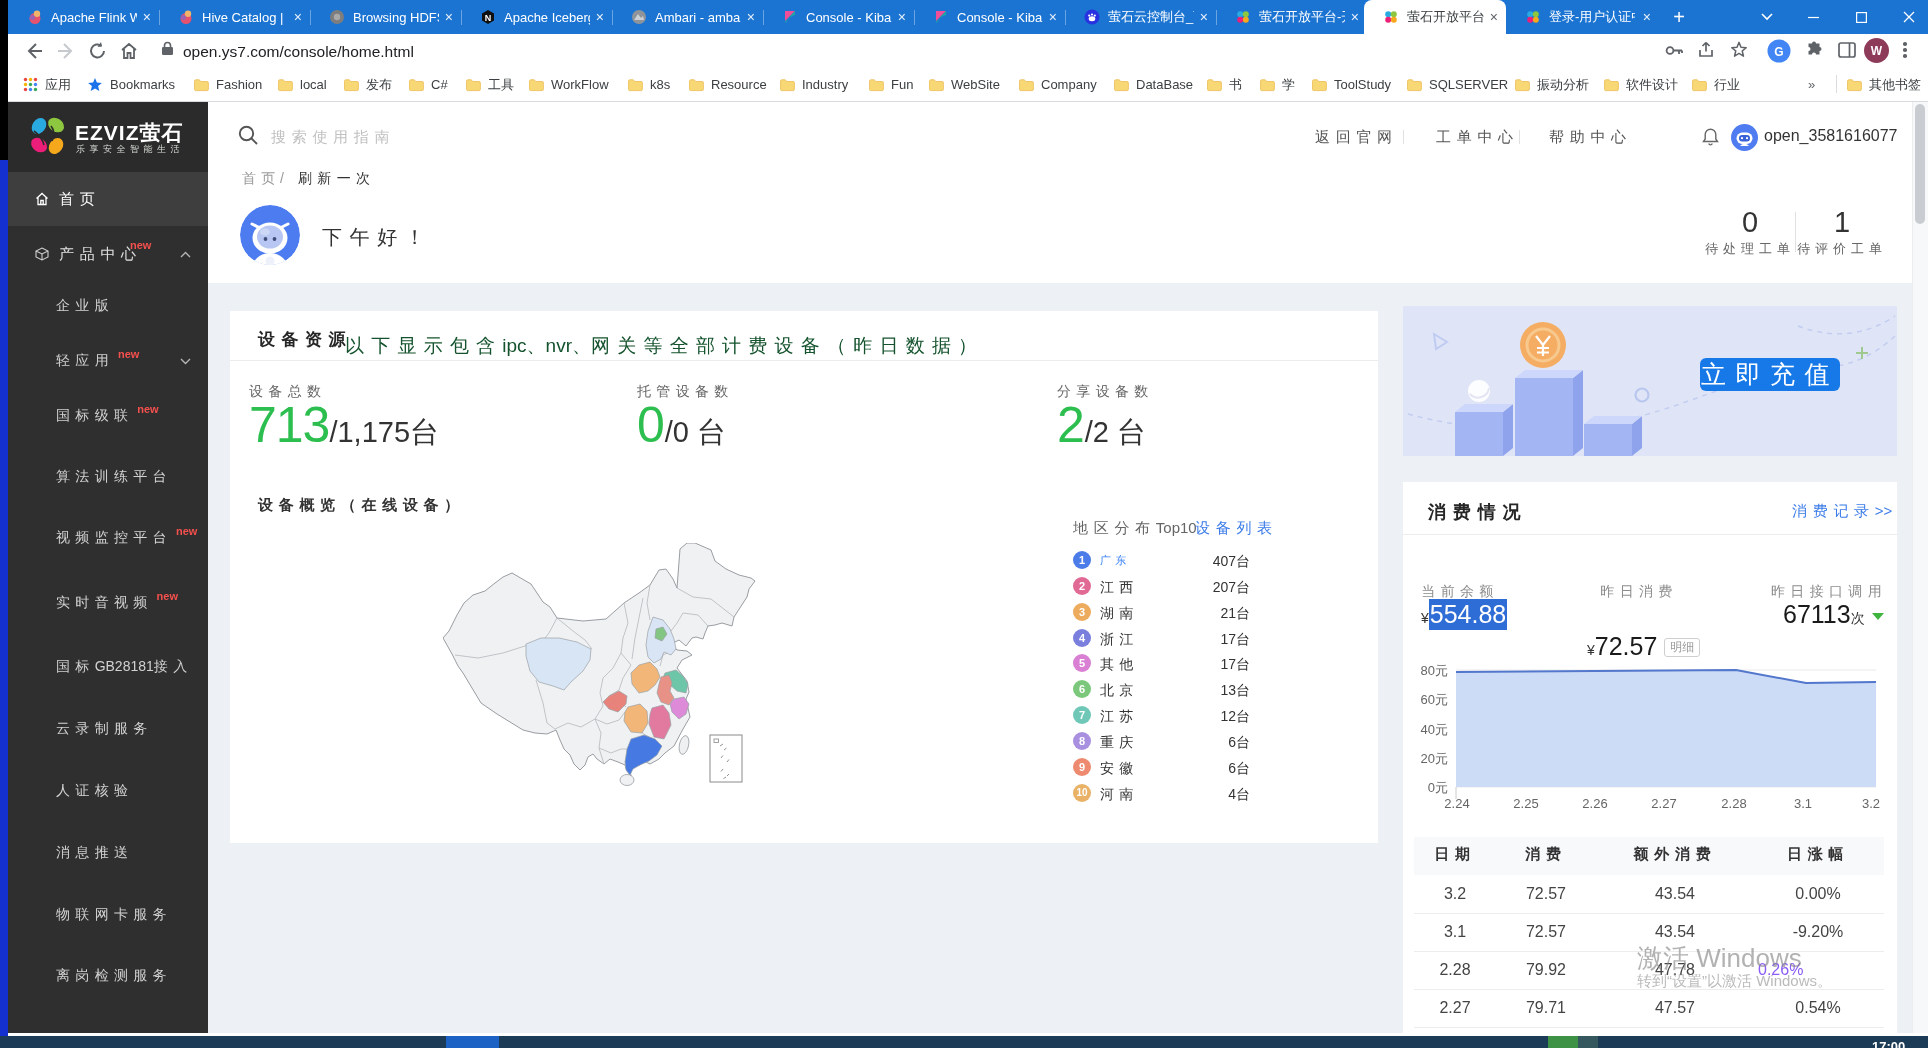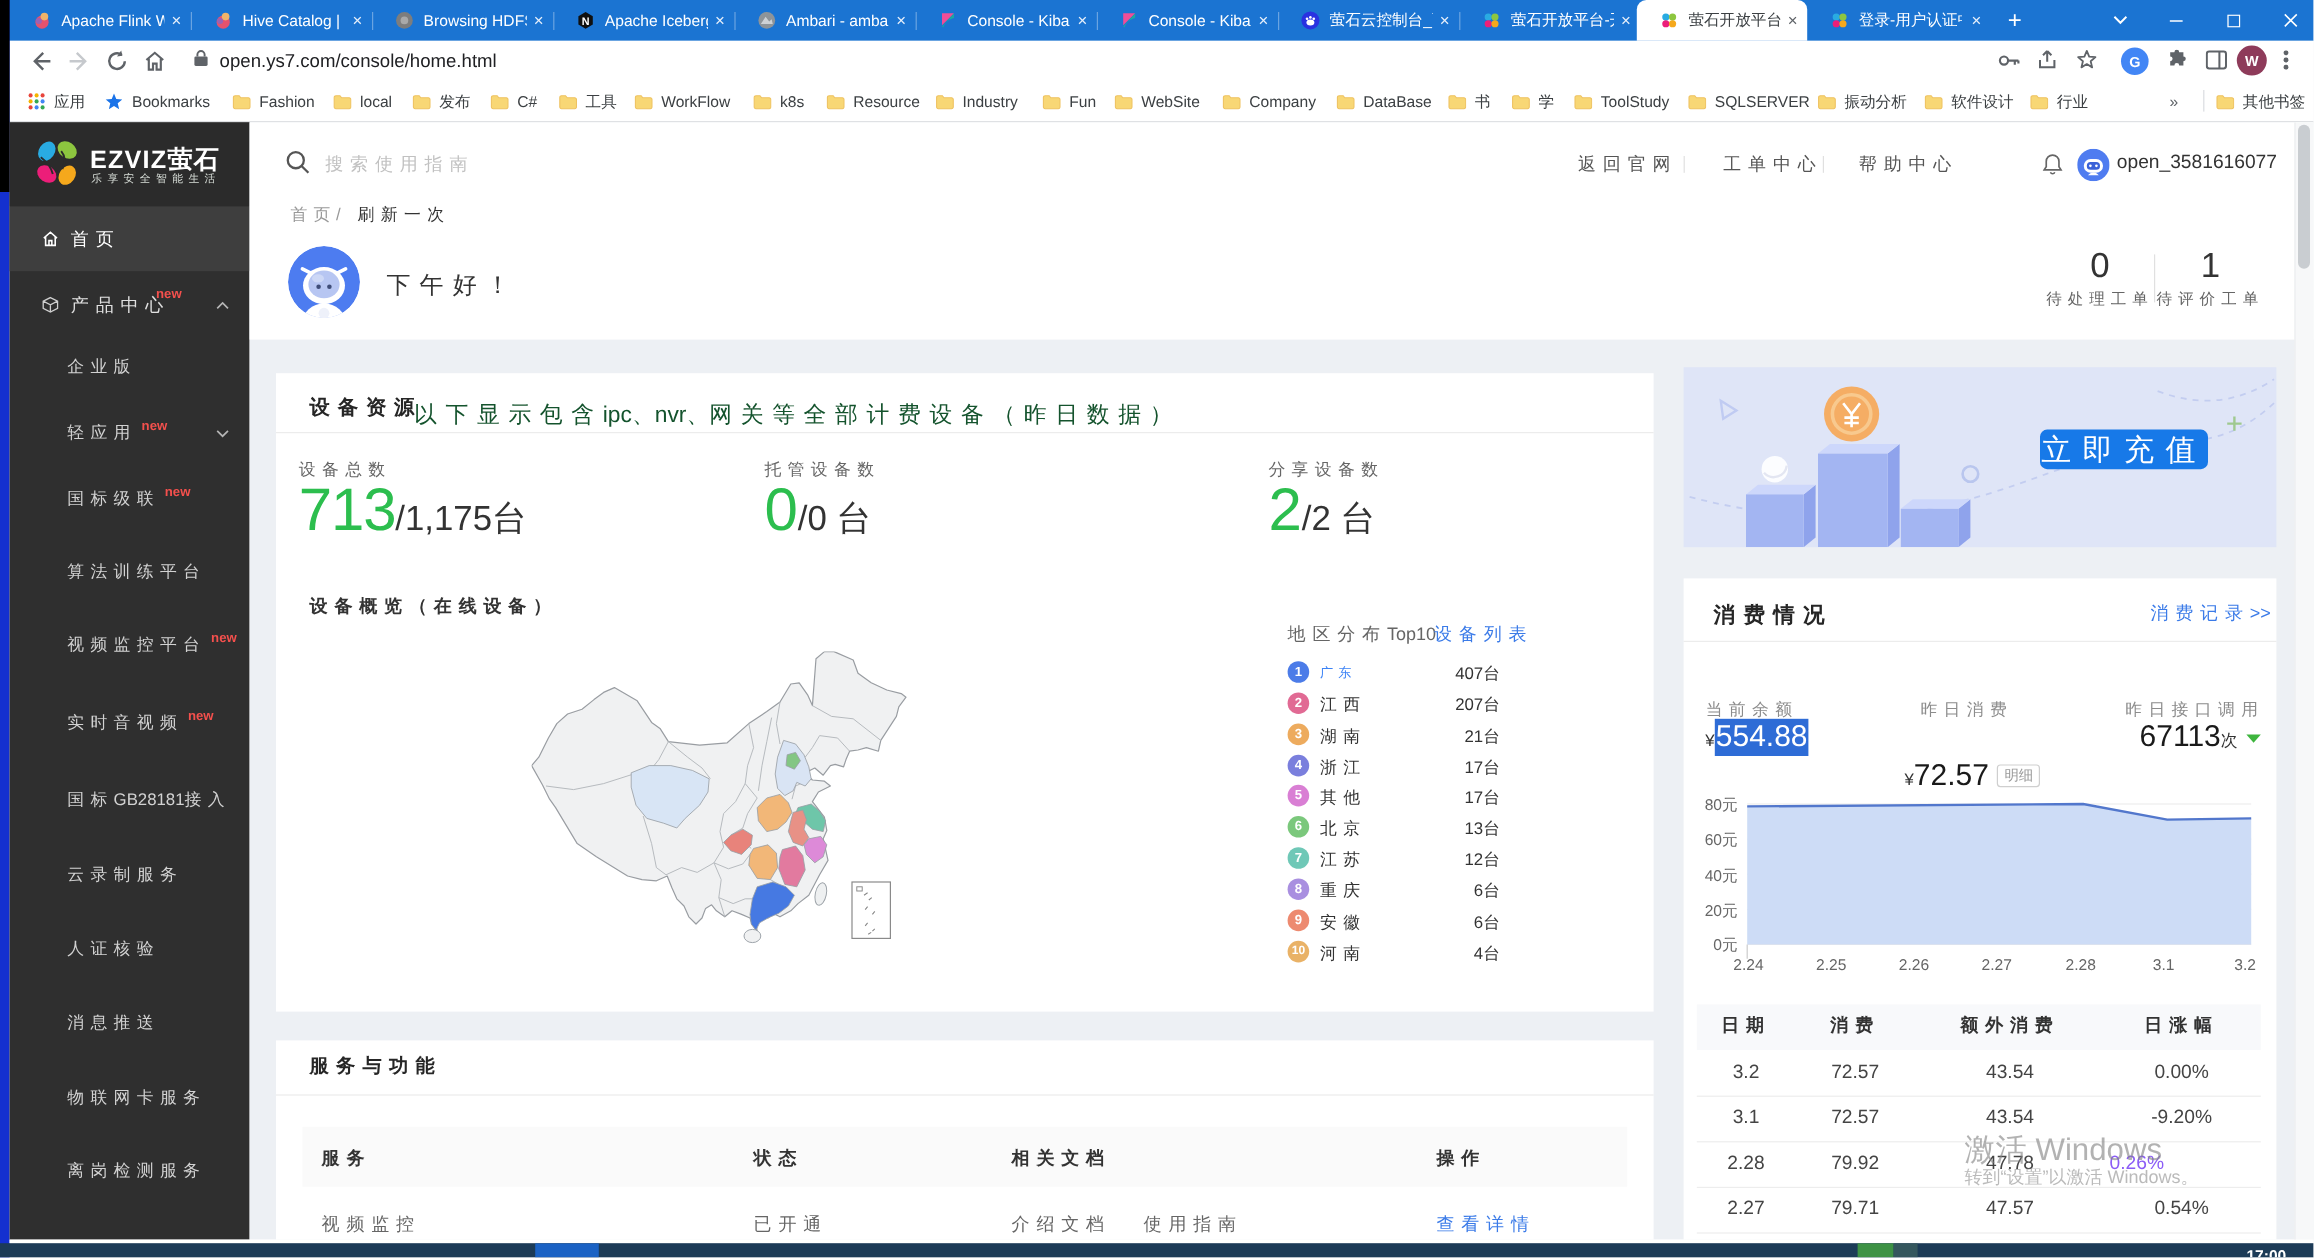--- a/index.html
+++ b/index.html
@@ -492,34 +492,20 @@
  <div class="abs" style="left:843px;top:421px;width:18px;height:18px;border-radius:50%;background:#a98fe0;color:#fff;font-size:11px;font-weight:bold;text-align:center;line-height:18px">8</div>
  <div class="abs ctext cs" style="left:870px;top:423px;font-size:14px;color:#333">重庆</div>
  <div class="abs ctext" style="left:930px;top:423px;width:90px;text-align:right;font-size:14px;color:#333">6台</div>
  <div class="abs" style="left:843px;top:447px;width:18px;height:18px;border-radius:50%;background:#ed8a70;color:#fff;font-size:11px;font-weight:bold;text-align:center;line-height:18px">9</div>
  <div class="abs ctext cs" style="left:870px;top:449px;font-size:14px;color:#333">安徽</div>
  <div class="abs ctext" style="left:930px;top:449px;width:90px;text-align:right;font-size:14px;color:#333">6台</div>
  <div class="abs" style="left:843px;top:473px;width:18px;height:18px;border-radius:50%;background:#e9b267;color:#fff;font-size:10px;font-weight:bold;text-align:center;line-height:18px">10</div>
  <div class="abs ctext cs" style="left:870px;top:475px;font-size:14px;color:#333">河南</div>
  <div class="abs ctext" style="left:930px;top:475px;width:90px;text-align:right;font-size:14px;color:#333">4台</div>
 </div>
-<div class="card" id="card2" style="left:230px;top:867px;width:1148px;height:166px;">
- <div class="abs ctext cs" style="left:28px;top:11px;font-size:16px;font-weight:bold;color:#262626">服务与功能</div>
- <div class="hdivider" style="left:0;top:45px;width:1148px"></div>
- <div class="abs" style="left:22px;top:72px;width:1104px;height:50px;background:#fafafa"></div>
- <div class="abs ctext cs" style="left:38px;top:89px;font-size:15px;font-weight:bold;color:#333">服务</div>
- <div class="abs ctext cs" style="left:398px;top:89px;font-size:15px;font-weight:bold;color:#333">状态</div>
- <div class="abs ctext cs" style="left:613px;top:89px;font-size:15px;font-weight:bold;color:#333">相关文档</div>
- <div class="abs ctext cs" style="left:967px;top:89px;font-size:15px;font-weight:bold;color:#333">操作</div>
- <div class="abs ctext cs" style="left:38px;top:144px;font-size:15px;color:#666">视频监控</div>
- <div class="abs ctext cs" style="left:398px;top:144px;font-size:15px;color:#666">已开通</div>
- <div class="abs ctext cs" style="left:613px;top:144px;font-size:15px;color:#666">介绍文档</div>
- <div class="abs ctext cs" style="left:723px;top:144px;font-size:15px;color:#666">使用指南</div>
- <div class="abs ctext blue cs" style="left:967px;top:144px;font-size:15px;">查看详情</div>
-</div>
 <div class="card" id="banner" style="left:1403px;top:306px;width:494px;height:150px;background:#dfe5f7;overflow:hidden;">
  <svg class="abs" style="left:0;top:0" width="494" height="150">
   <path d="M5 108 C 80 128, 160 130, 230 112 C 300 95, 330 70, 420 62 C 450 59, 470 50, 492 30" stroke="#c3cdf0" stroke-width="1.5" stroke-dasharray="5 5" fill="none"></path>
   <path d="M395 20 C 430 33, 462 30, 492 10" stroke="#c3cdf0" stroke-width="1.5" stroke-dasharray="5 5" fill="none"></path>
   <polygon points="31,28 44,36 33,43" stroke="#c0cbf2" stroke-width="2" fill="none"></polygon>
   <circle cx="239" cy="89" r="6.5" stroke="#b9c6ee" stroke-width="2.2" fill="none"></circle>
   <path d="M459 41 v12 M453 47 h12" stroke="#9fc98f" stroke-width="2"></path>
   <polygon points="100,150 100,106 110,98 110,142" fill="#8fa3ec"></polygon>
   <polygon points="52,106 100,106 110,98 62,98" fill="#cdd7fb"></polygon>
   <rect x="52" y="106" width="48" height="44" fill="#a3b5f2"></rect>

